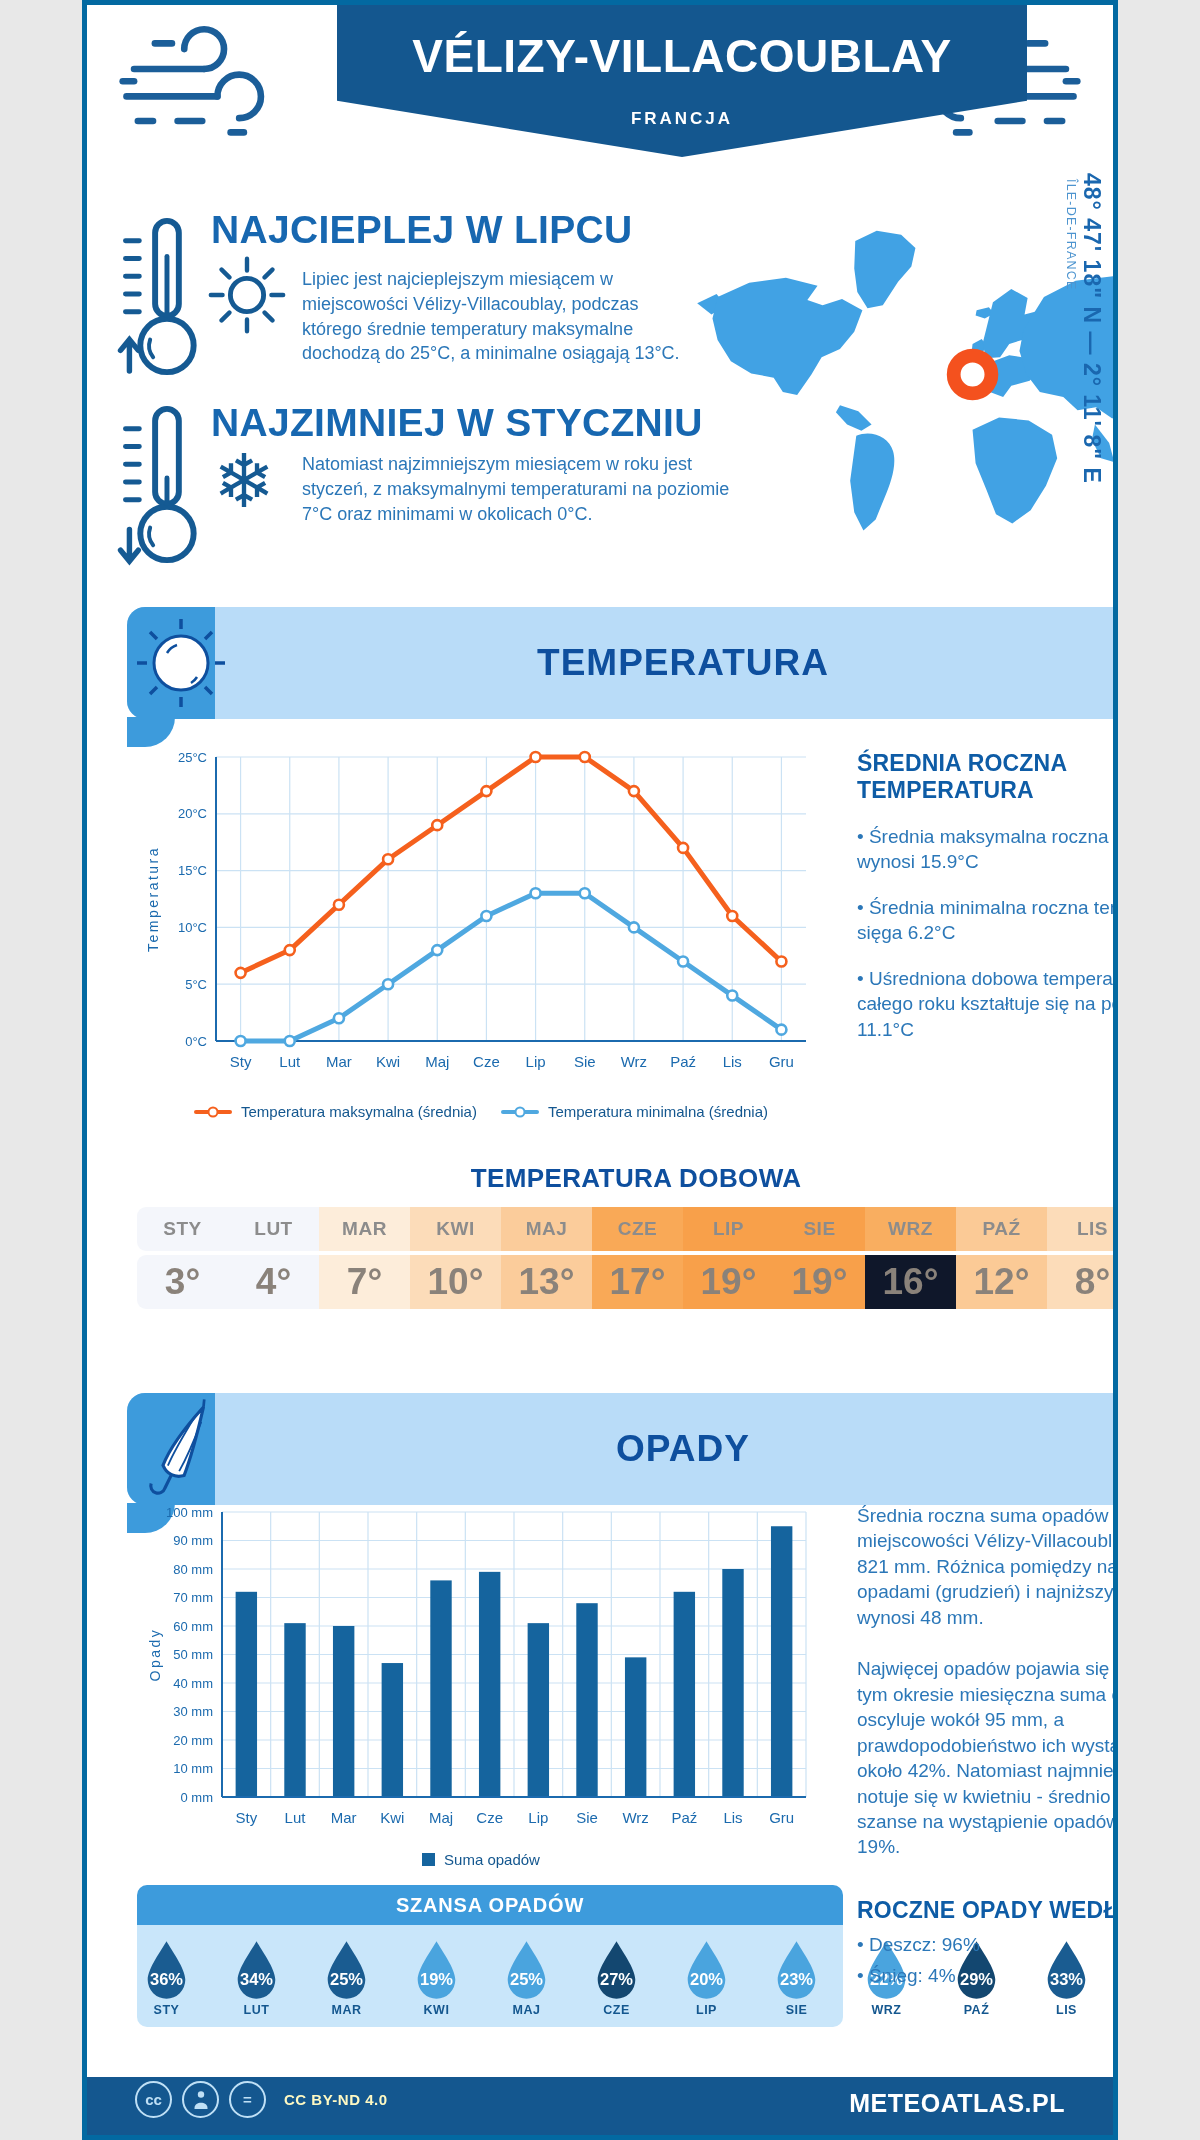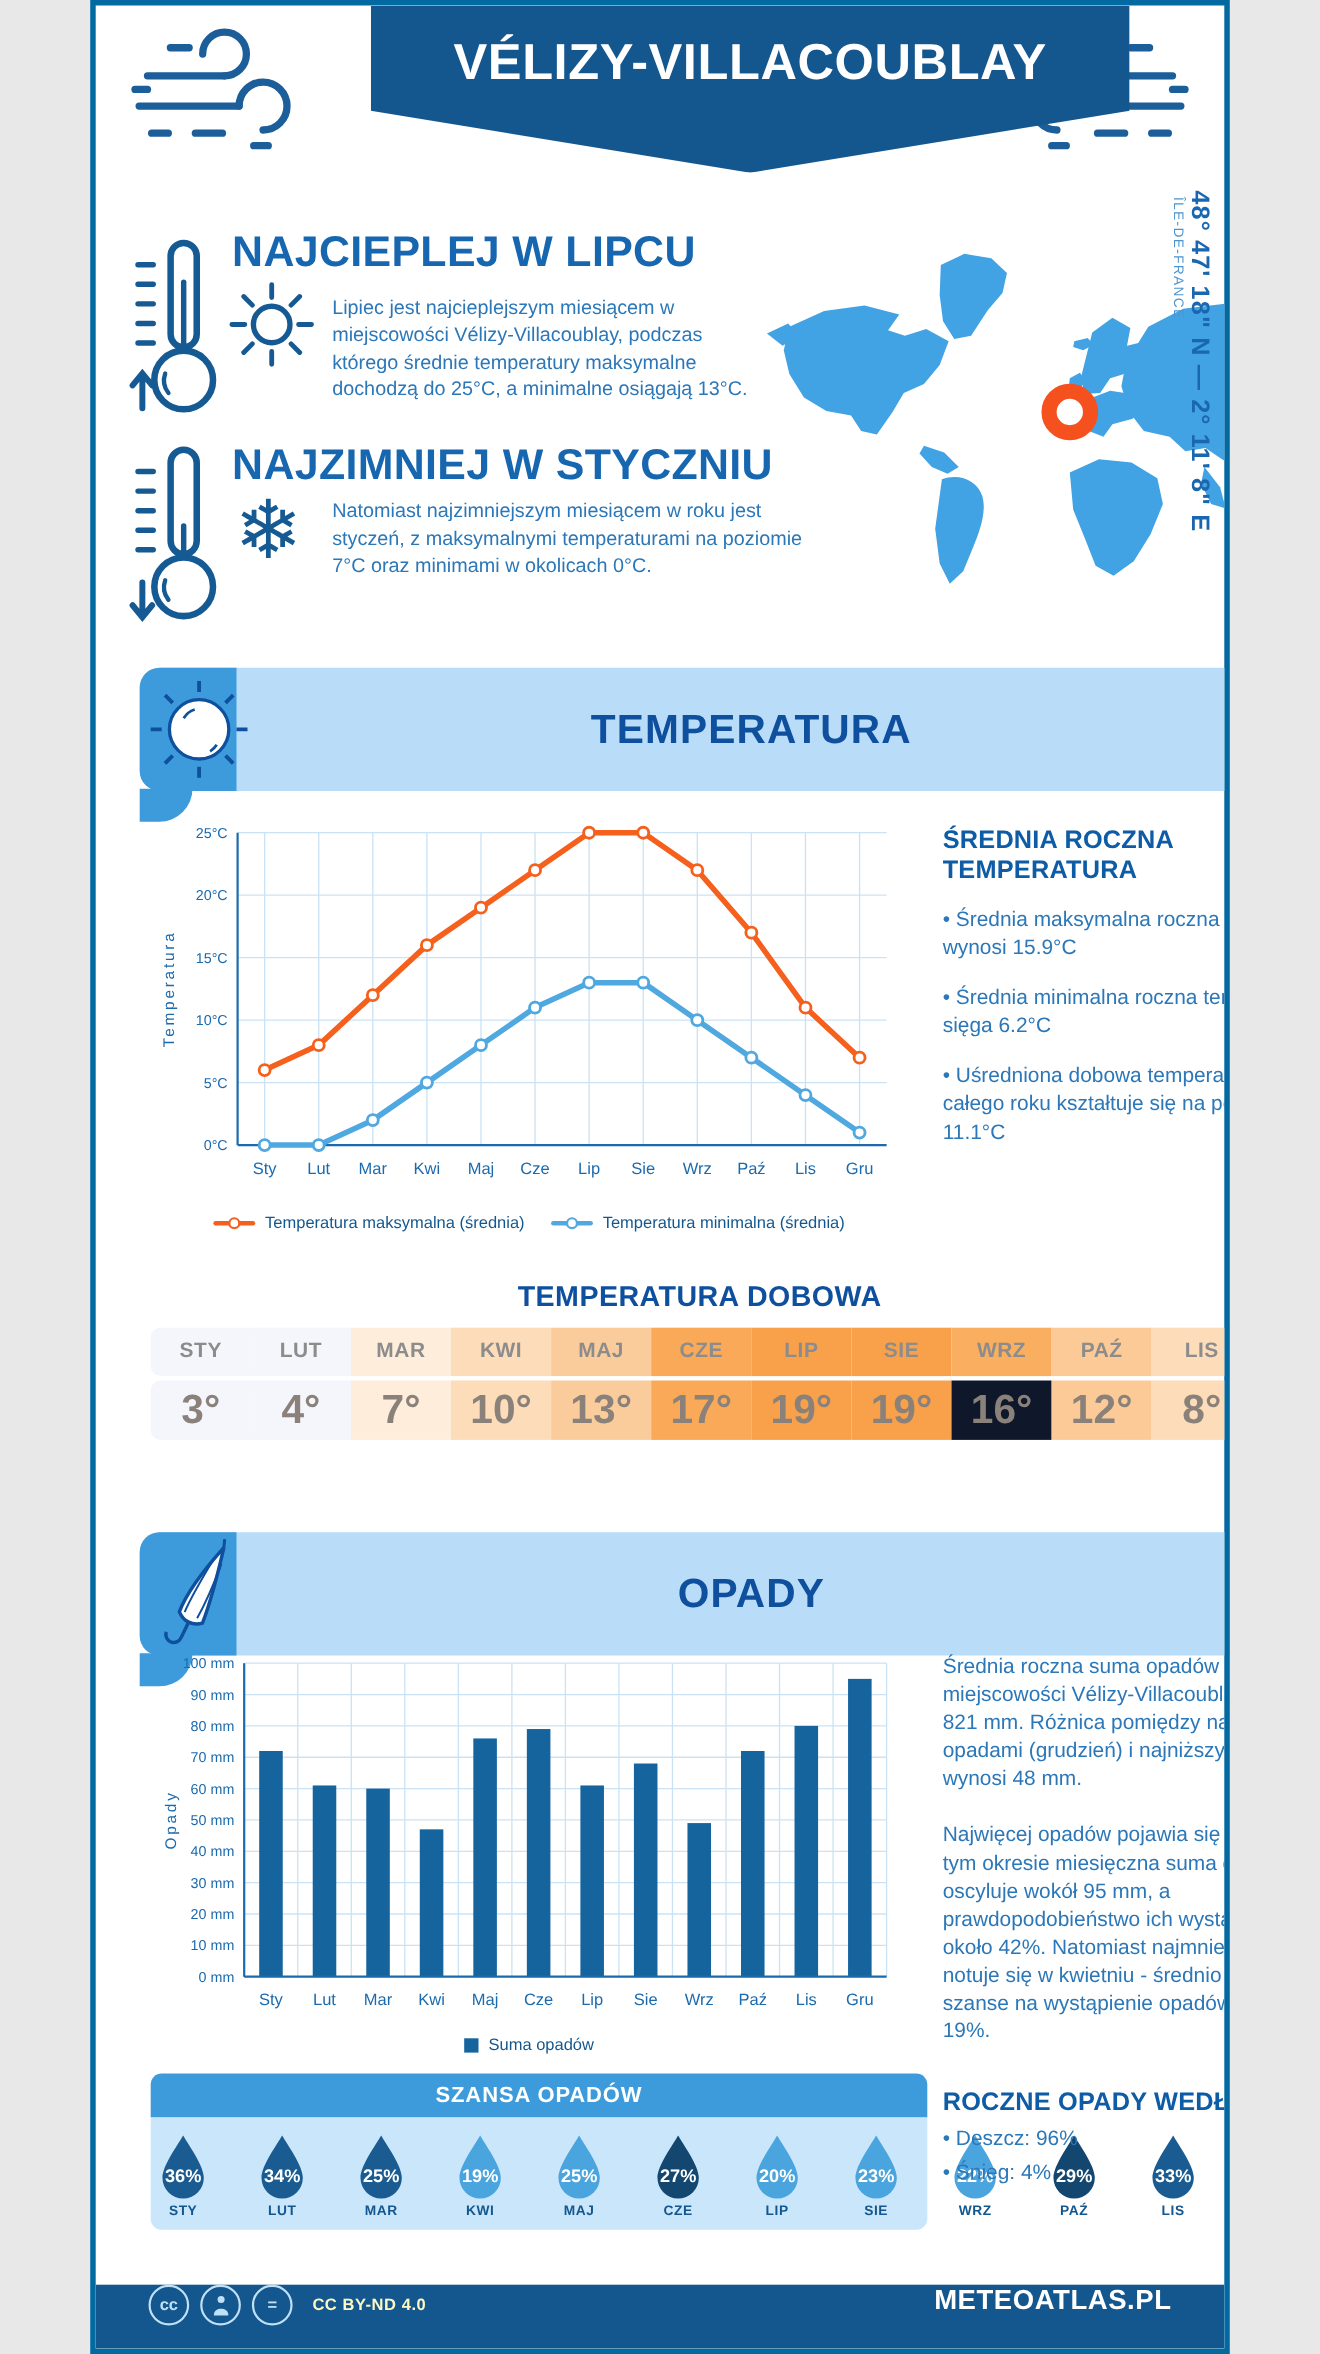--- a/index.html
+++ b/index.html
@@ -81,21 +81,21 @@
   .chance-body{background:#C9E6FA;border-radius:0 0 10px 10px;display:grid;
           grid-template-columns:repeat(12,1fr);padding:14px 6px 10px 6px;gap:43px;}
   .drop-cell{position:relative;display:flex;flex-direction:column;align-items:center;}
   .drop-cell svg{width:47px;height:61px;}
   .drop-pct{position:absolute;top:31px;left:0;width:100%;text-align:center;color:#fff;
           font-size:16.5px;font-weight:bold;}
   .drop-month{margin-top:3px;font-size:12.5px;font-weight:bold;color:#14578F;letter-spacing:.5px;}
 
   
   .footer{position:absolute;left:0;right:0;bottom:0;height:58px;background:#14578F;
-          display:flex;align-items:flex-start;justify-content:space-between;padding:0 48px;box-sizing:border-box;}
+          display:flex;align-items:flex-end;justify-content:space-between;padding:17px 48px;box-sizing:border-box;}
   .cc-group{display:flex;align-items:center;gap:10px;}
   .cc-circle{width:33px;height:33px;border:2.5px solid #BFE0F6;border-radius:50%;color:#BFE0F6;
           display:flex;align-items:center;justify-content:center;font-weight:bold;font-size:15px;}
   .cc-label{margin-left:8px;color:#fef9c3;font-size:15px;font-weight:bold;letter-spacing:.5px;}
   .site{color:#fff;font-size:25px;font-weight:bold;letter-spacing:.5px;}
 </style>
 </head>
 <body>
 
 <div class="page">
@@ -118,20 +118,21 @@
       <path d="M106 86 a23 23 0 1 1 23 23"></path>
     <path d="M40 30 h18"></path>
       <path d="M6 70 h12"></path>
       <path d="M22 112 h16"></path>
       <path d="M64 112 h26"></path>
       <path d="M120 124 h14"></path>
   </svg>
 
   <div class="banner">
     <div class="banner-title">VÉLIZY-VILLACOUBLAY</div>
+    <div class="banner-sub">FRANCJA</div>
   </div>
 
   <svg class="icon-thermo" style="left:28px;top:208px;" viewBox="0 0 100 170" fill="none" stroke="#155A93" stroke-width="6" stroke-linecap="round">
     <path d="M10 28 h14 M10 46 h14 M10 64 h14 M10 82 h14 M10 100 h14" stroke-width="5"></path>
     <rect x="40" y="8" width="24" height="96" rx="12" fill="#fff"></rect>
     <circle cx="52" cy="134" r="27" fill="#fff"></circle>
     <path d="M38 146 a19 19 0 0 1 -3 -18" stroke-width="4"></path>
     <path d="M52 44 V104" stroke-width="5"></path>
     <path d="M14 160 V130 M5 139 l9 -11 9 11" stroke-width="5.5"></path>
   </svg>

